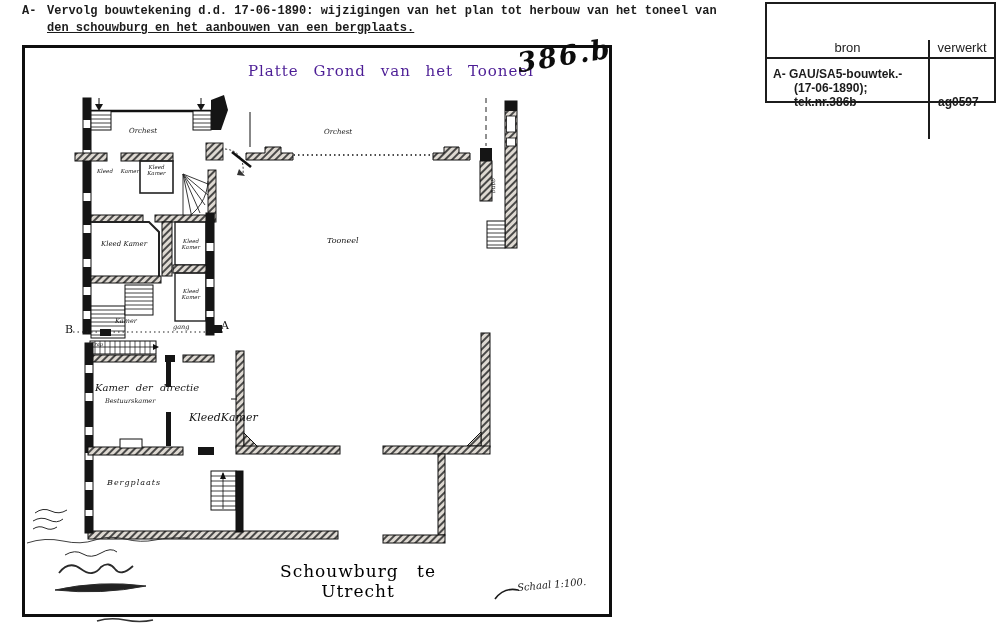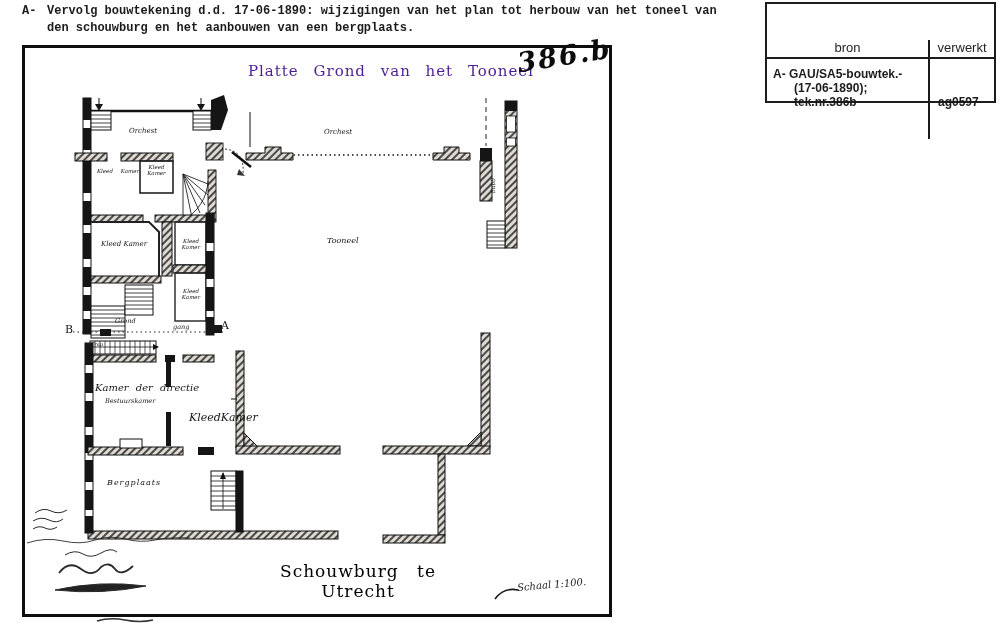--- a/index.html
+++ b/index.html
@@ -42,21 +42,21 @@
   .vert{transform:rotate(90deg);transform-origin:left top;}
 </style>
 </head>
 <body>
 
 <div class="page">
 
   <div>
     <span class="typ" style="left:22px;top:4px;">A-</span>
     <span class="typ" style="left:47px;top:4px;">Vervolg bouwtekening d.d. 17-06-1890: wijzigingen van het plan tot herbouw van het toneel van</span>
-    <span class="typ" style="left:47px;top:21px;">den schouwburg en het aanbouwen van een bergplaats.</span>
+    <span class="typ" style="left:47px;top:21px;text-decoration:underline;">den schouwburg en het aanbouwen van een bergplaats.</span>
   </div>
 
   <div class="ref-table">
     <div class="ref-head">
       <div class="ref-col-bron">
           <span>bron</span>
         </div>
       <div class="ref-col-verw">
           <span>verwerkt</span>
         </div>
@@ -249,21 +249,21 @@
     <span class="lbl" style="left:299px;top:80px;font-size:7px;">Orchest</span>
     <span class="lbl" style="left:302px;top:188px;font-size:8px;">Tooneel</span>
 
     <span class="lbl" style="left:72px;top:120px;font-size:5.5px;word-spacing:6px;">Kleed Kamer</span>
     <span class="lbl wrap" style="left:118px;top:116px;width:27px;font-size:5.5px;">Kleed Kamer</span>
     <span class="lbl" style="left:76px;top:192px;font-size:7px;">Kleed Kamer</span>
     <span class="lbl wrap" style="left:152px;top:190px;width:28px;font-size:5.5px;">Kleed Kamer</span>
     <span class="lbl wrap" style="left:152px;top:240px;width:28px;font-size:5.5px;">Kleed Kamer</span>
 
     <span class="lbl marker" style="left:40px;top:276px;">B</span>
-    <span class="lbl" style="left:90px;top:270px;font-size:6.5px;">Grond</span>
+    <span class="lbl" style="left:90px;top:270px;font-size:6.5px;">Kamer</span>
     <span class="lbl" style="left:148px;top:276px;font-size:6.5px;">gang</span>
     <span class="lbl marker" style="left:196px;top:272px;">A</span>
 
     <span class="lbl" style="left:66px;top:294px;font-size:5px;">Trap</span>
     <span class="lbl" style="left:70px;top:334px;font-size:10px;word-spacing:4px;">Kamer der directie</span>
     <span class="lbl" style="left:80px;top:350px;font-size:6.5px;">Bestuurskamer</span>
     <span class="lbl" style="left:164px;top:364px;font-size:11px;">KleedKamer</span>
     <span class="lbl" style="left:82px;top:430px;font-size:8px;letter-spacing:1px;">Bergplaats</span>
 
     <span class="lbl vert" style="left:472px;top:130px;font-size:6px;">gang</span>

